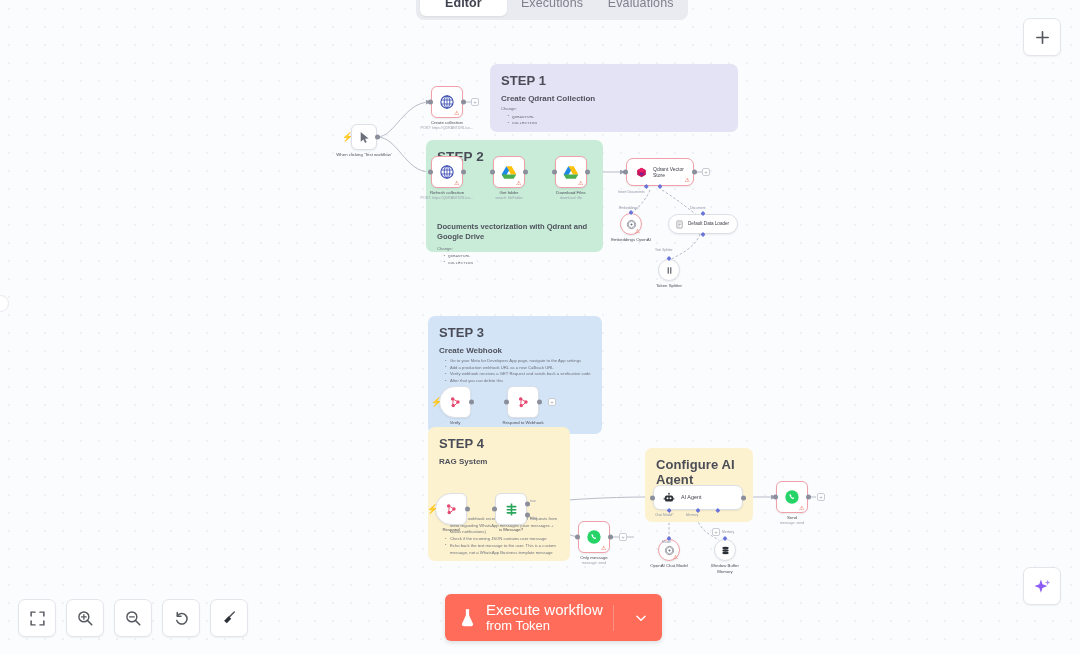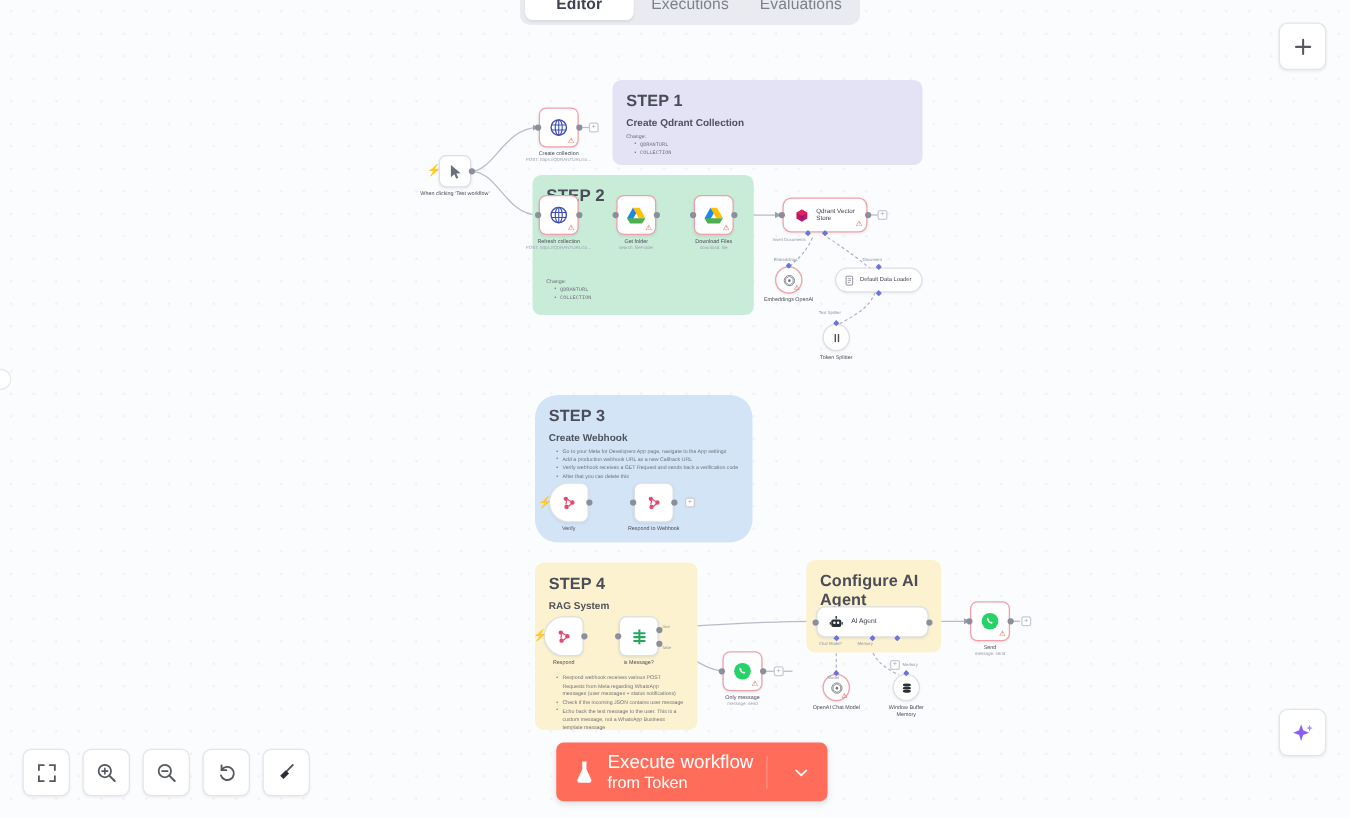--- a/index.html
+++ b/index.html
@@ -88,22 +88,22 @@
     padding-left: 5px;
   }
   .sticky ul li::before {
     content: "•";
     position: absolute; left: 0; top: -.5px;
   }
   .mono { font-family: "Liberation Mono", monospace; }
 
   #step1 { left: 490px; top: 64px; width: 248px; height: 68px; background: #e4e2f5; }
   #step2 { left: 426px; top: 140px; width: 177px; height: 112px; background: #c9ecd9; }
-  #step3 { left: 428px; top: 316px; width: 174px; height: 118px; background: #d3e4f7; border-radius: 18px; }
-  #step4 { left: 428px; top: 450px; width: 130px; height: 134px; background: #fdf2cf; }
+  #step3 { left: 428px; top: 316px; width: 174px; height: 118px; background: #d3e4f7; }
+  #step4 { left: 428px; top: 427px; width: 142px; height: 134px; background: #fdf2cf; }
   #ai-note { left: 645px; top: 448px; width: 108px; height: 74px; background: #fdf2cf; }
   #important {
     left: 276px; top: 414px; width: 116px; height: 54px;
     background: #fadde1;
   }
   #important .sticky-title { font-size: 7.5px; color: #56323a; margin-bottom: 3px; }
   #important .imp-lead { font-size: 5px; font-weight: 700; color: #5b3a41; margin: 0 0 2px 0; }
   #important ul li { font-size: 4.2px; color: #6d4c52; }
   #step1 .sticky-title, #step3 .sticky-title, #step4 .sticky-title { font-size: 13px; }
   #ai-note .sticky-title { font-size: 13px; margin-bottom: 3px; }
@@ -400,20 +400,21 @@
     <p class="sticky-small">Change:</p>
     <ul>
       <li class="mono">QDRANTURL</li>
       <li class="mono">COLLECTION</li>
     </ul>
   </div>
 
   <div class="sticky" id="step2">
     <p class="sticky-title">STEP 2</p>
     <div style="height:52px"></div>
+    <p class="sticky-sub" style="font-size:7.6px;line-height:1.35">Documents vectorization with Qdrant and Google Drive</p>
     <p class="sticky-small">Change:</p>
     <ul>
       <li class="mono">QDRANTURL</li>
       <li class="mono">COLLECTION</li>
     </ul>
   </div>
 
   <div class="sticky" id="step3">
     <p class="sticky-title">STEP 3</p>
     <p class="sticky-sub">Create Webhook</p>

